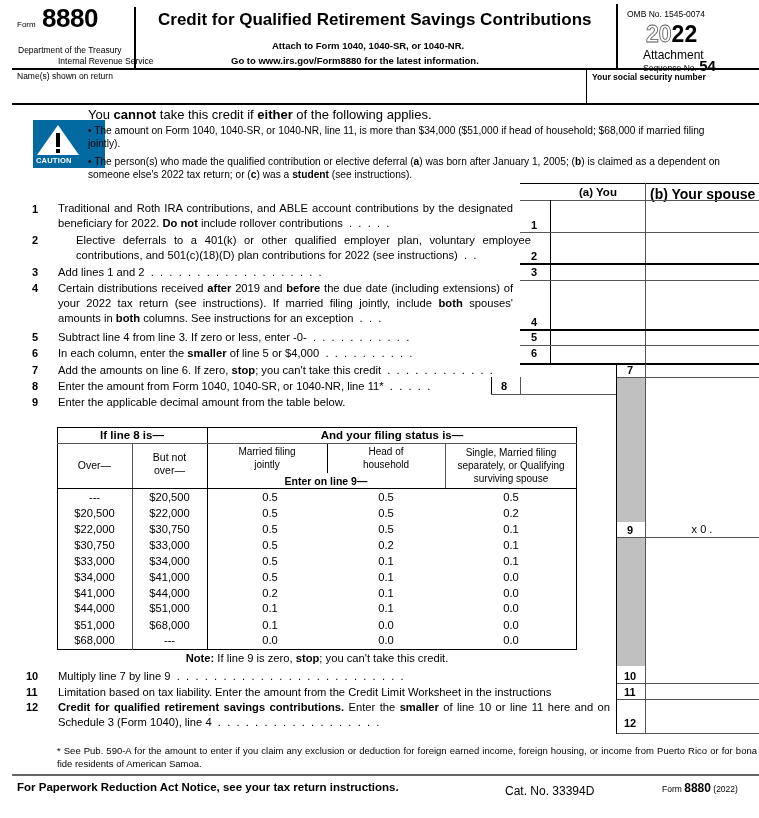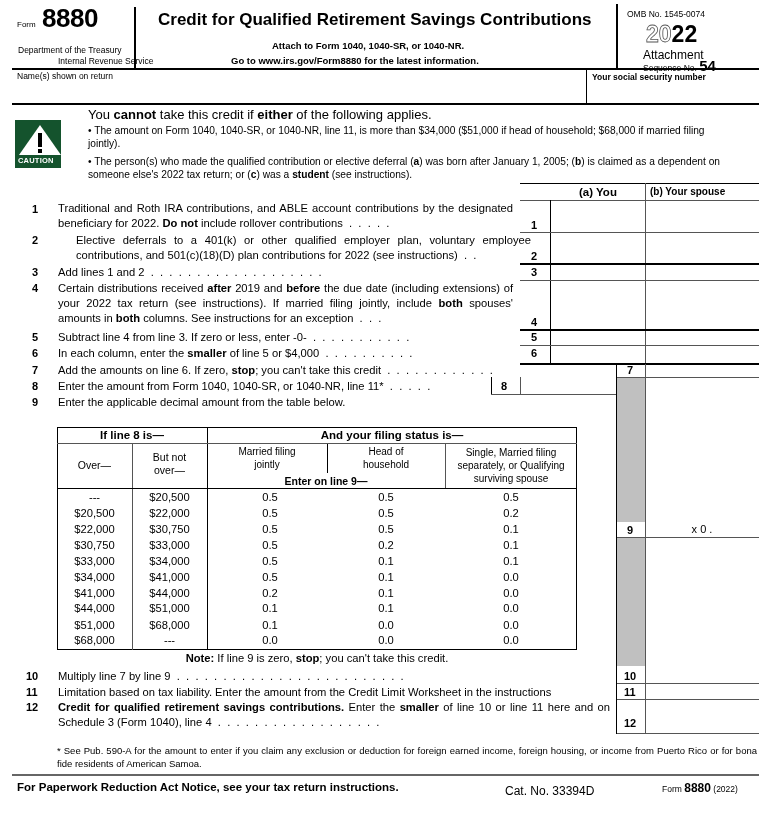--- a/index.html
+++ b/index.html
@@ -43,38 +43,38 @@
 <div>
   <span class="abs" style="left:17px;top:71px;font-size:8.5px;">Name(s) shown on return</span>
   <div class="field" style="left:14px;top:82px;width:570px;height:20px;"></div>
   <div class="vline" style="left:586px;top:69px;height:34px;"></div>
   <span class="abs b" style="left:592px;top:72px;font-size:8.5px;">Your social security number</span>
   <div class="field" style="left:590px;top:84px;width:166px;height:18px;"></div>
   <div class="hline" style="left:12px;top:103px;width:747px;height:1.5px;"></div>
 </div>
 
 <div>
-  <div class="abs" style="left:15px;top:120px;width:46px;height:48px;background:#14532d;">
+  <div class="abs" style="left:33px;top:120px;width:72px;height:48px;background:#0369a1;">
     <svg width="50" height="36" viewBox="0 0 50 36" style="position:absolute;left:0;top:2px;">
       <polygon points="25,3 46,33 4,33" fill="#fff"></polygon>
       <rect x="23" y="11" width="4" height="14" fill="#000"></rect>
       <rect x="23" y="27" width="4" height="4" fill="#000"></rect>
     </svg>
     <span class="abs b" style="left:3px;top:36px;font-size:7.5px;color:#fff;letter-spacing:0.2px;">CAUTION</span>
   </div>
   <div class="abs i" style="left:88px;top:107px;font-size:13px;"><span>You </span><span class="b">cannot</span><span> take this credit if </span><span class="b">either</span><span> of the following applies.</span></div>
   <div class="abs i" style="left:88px;top:124px;width:640px;font-size:10.2px;line-height:13px;">• The amount on Form 1040, 1040-SR, or 1040-NR, line 11, is more than $34,000 ($51,000 if head of household; $68,000 if married filing jointly).</div>
   <div class="abs i" style="left:88px;top:155px;width:660px;font-size:10.2px;line-height:13px;"><span>• The person(s) who made the qualified contribution or elective deferral (</span><span class="b">a</span><span>) was born after January 1, 2005; (</span><span class="b">b</span><span>) is claimed as a dependent on someone else's 2022 tax return; or (</span><span class="b">c</span><span>) was a </span><span class="b">student</span><span> (see instructions).</span></div>
 </div>
 
 <div>
   <div class="hline" style="left:520px;top:183px;width:239px;"></div>
   <div class="vline" style="left:645px;top:183px;height:181px;background:#555;"></div>
   <span class="abs b" style="left:579px;top:186px;font-size:11.5px;">(a) You</span>
-  <span class="abs b" style="left:650px;top:186px;font-size:10px;">(b) Your spouse</span>
+  <span class="abs b" style="left:650px;top:186px;font-size:14px;">(b) Your spouse</span>
   <div class="hline" style="left:520px;top:200px;width:239px;background:#555;"></div>
   <div class="vline" style="left:550px;top:200px;height:164px;"></div>
 
   <div class="hline" style="left:520px;top:232px;width:239px;background:#555;"></div>
   <div class="hline" style="left:520px;top:263px;width:239px;height:1.5px;"></div>
   <div class="hline" style="left:520px;top:280px;width:239px;background:#555;"></div>
   <div class="hline" style="left:520px;top:329px;width:239px;height:1.5px;"></div>
   <div class="hline" style="left:520px;top:345px;width:239px;background:#555;"></div>
   <div class="hline" style="left:520px;top:363px;width:239px;height:1.5px;"></div>
 </div>

